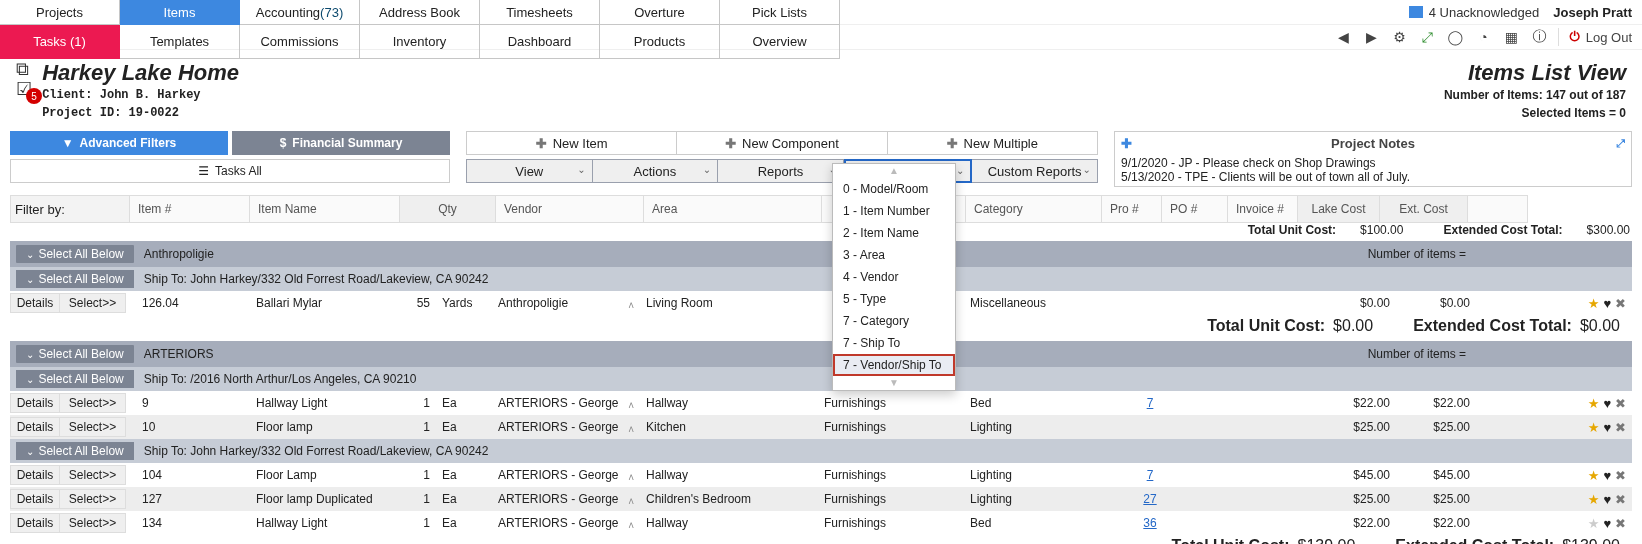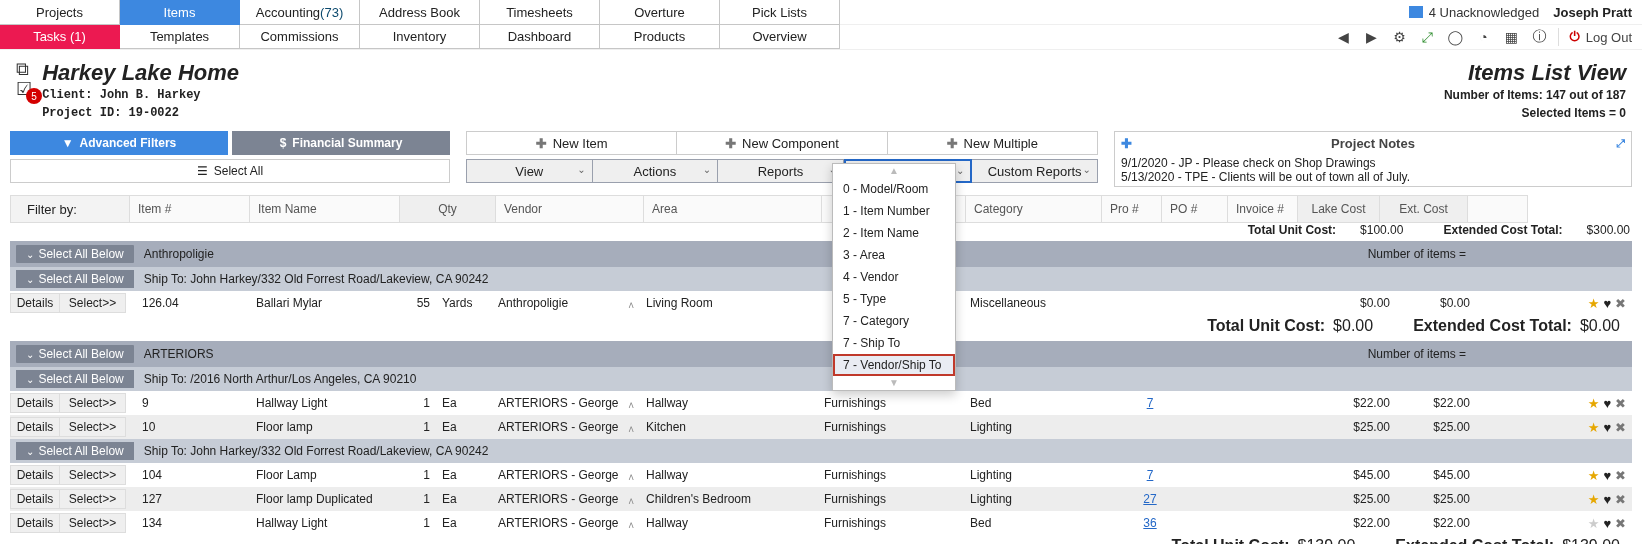--- a/index.html
+++ b/index.html
@@ -24,21 +24,21 @@
   .tabs{display:flex;}
   .tabs .tab{height:25px;padding:0 10px;display:flex;align-items:center;justify-content:center;border-right:1px solid var(--nav-border);border-bottom:1px solid var(--nav-border);font-size:13px;cursor:pointer;min-width:120px;}
   .tabs .tab.primary{background:var(--nav-blue);color:#fff;border-color:var(--nav-blue);}
   .tabs .tab .paren{color:#0c4a6e;}
   .user-area{display:flex;align-items:center;padding:0 10px;gap:14px;}
   .user-area .badge{display:flex;align-items:center;gap:6px;font-size:13px;color:#333;}
   .user-area .badge .sq{width:14px;height:12px;background:var(--nav-blue);}
   .user-name{font-weight:bold;}
 
   .navbar2{height:25px;background:#fff;display:flex;justify-content:space-between;border-bottom:1px solid #efefef;}
-  .navbar2 .tabs .tab{height:24px;}
+  .navbar2 .tabs .tab{height:34px;}
   .navbar2 .tabs .tab.danger{background:var(--nav-red);color:#fff;border-color:var(--nav-red);}
   .iconbar{display:flex;align-items:center;padding:0 10px;gap:10px;color:#444;}
   .iconbar .icn{width:18px;height:18px;display:flex;align-items:center;justify-content:center;cursor:pointer;font-size:14px;}
   .iconbar .sep{width:1px;height:18px;background:#ddd;}
   .logout{display:flex;align-items:center;gap:6px;cursor:pointer;}
   .logout .pwr{color:#c00;font-weight:bold;}
 
   
   .page-head{padding:10px 16px 6px 16px;display:flex;align-items:flex-start;justify-content:space-between;}
   .page-head .left{display:flex;align-items:flex-start;gap:10px;}
@@ -77,21 +77,21 @@
 
   .notes{flex:1;margin-left:10px;border:1px solid #ccc;position:relative;}
   .notes-head{height:22px;background:#fff;display:flex;align-items:center;justify-content:center;font-weight:bold;color:#444;position:relative;}
   .notes-head .plus{position:absolute;left:6px;color:var(--nav-blue);font-weight:bold;}
   .notes-head .exp{position:absolute;right:6px;color:var(--nav-blue);font-size:11px;}
   .notes-list{font-size:12px;padding:2px 6px;max-height:40px;overflow-y:scroll;}
   .notes-list .note{white-space:nowrap;}
 
   
   .filterbar{margin:4px 10px 0 10px;display:flex;height:28px;}
-  .filterbar .lbl{width:120px;border:1px solid #ddd;background:#f3f3f3;padding:0 16px;display:flex;align-items:center;font-size:13px;}
+  .filterbar .lbl{width:120px;border:1px solid #ddd;background:#f3f3f3;padding:0 4px;display:flex;align-items:center;font-size:13px;}
   .filterbar .fcell{border:1px solid #ddd;border-left:none;background:#fafafa;padding:0 8px;display:flex;align-items:center;font-size:12px;color:#555;}
   .filterbar .fcell.btn-like{background:#efefef;justify-content:center;cursor:pointer;}
   .c-item{width:120px;} .c-name{width:150px;} .c-qty{width:96px;justify-content:center;} .c-vendor{width:148px;} .c-area{width:178px;} .c-gap{width:144px;} .c-cat{width:136px;} .c-pro{width:60px;} .c-po{width:66px;} .c-inv{width:70px;} .c-unit{width:82px;} .c-ext{width:88px;} .c-tail{width:60px;}
 
   .totals{padding:0 12px 4px 12px;display:flex;justify-content:flex-end;gap:40px;font-size:12px;font-weight:bold;}
   .totals span.num{font-weight:normal;margin-left:24px;}
 
   
   .group{margin:0 10px;}
   .ghead{display:flex;align-items:center;height:26px;background:var(--slate-light);padding:0 6px;font-size:12px;color:#222;}
@@ -204,21 +204,21 @@
         <span class="glyph">▼</span>
         <span>Advanced Filters</span>
       </div>
       <div class="btn slate fin">
         <span class="glyph">$</span>
         <span>Financial Summary</span>
       </div>
     </div>
     <div class="btn wide">
       <span class="glyph">☰</span>
-      <span>Select All</span>
+      <span>Tasks All</span>
     </div>
   </div>
 
   <div class="tool-col mid-tools">
     <div class="row1">
       <div class="btn">
           <span class="plus">✚</span>
           <span>New Item</span>
         </div>
       <div class="btn">

